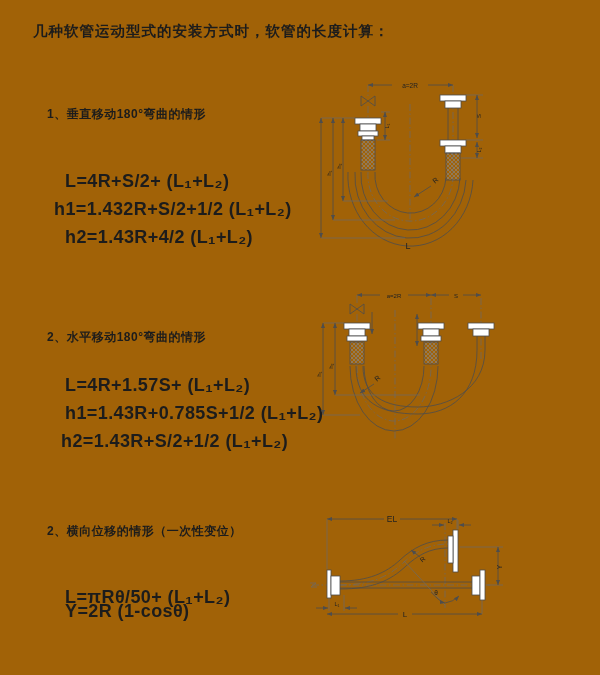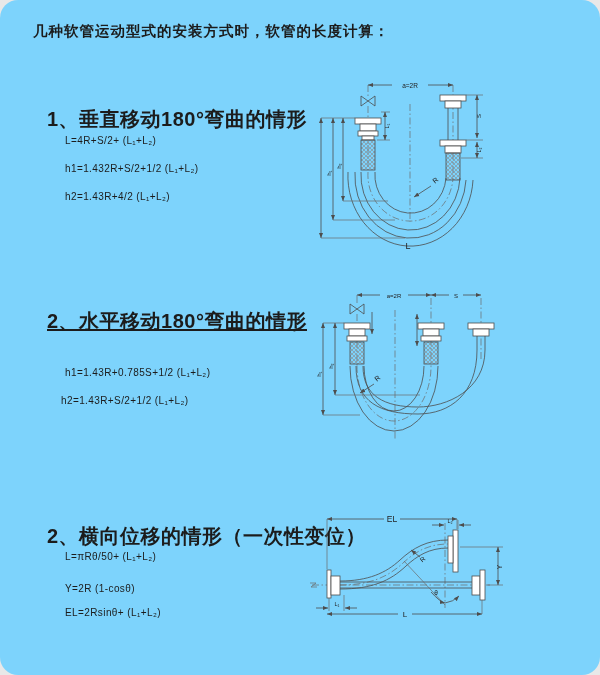--- a/index.html
+++ b/index.html
@@ -1,21 +1,21 @@
 <!DOCTYPE html>
 <html><head>
 <meta charset="utf-8">
 <style>
   html,body{margin:0;padding:0;background:#e8e8e8;}
-  #page{position:relative;width:600px;height:675px;background:#7dd3fc;overflow:hidden;
-        font-family:"Liberation Sans","DejaVu Sans",sans-serif;color:#1c1c1c;border-radius:18px;}
+  #page{position:relative;width:600px;height:675px;background:#a16207;overflow:hidden;
+        font-family:"Liberation Sans","DejaVu Sans",sans-serif;color:#1c1c1c;}
   .abs{position:absolute;white-space:nowrap;}
   .title{font-size:14.5px;font-weight:700;letter-spacing:1px;}
-  .heading{font-size:20px;font-weight:700;letter-spacing:0.5px;}
-  .formula{font-size:10px;font-weight:400;letter-spacing:0.4px;}
+  .heading{font-size:12px;font-weight:700;letter-spacing:0.5px;}
+  .formula{font-size:18px;font-weight:700;letter-spacing:0.4px;margin-top:36px;}
   svg{position:absolute;overflow:visible;}
   svg text{fill:#222;font-family:"Liberation Sans","DejaVu Sans",sans-serif;}
   .ln{stroke:#4d4d4d;stroke-width:0.8;fill:none;}
   .thin{stroke:#6a6a6a;stroke-width:0.7;fill:none;}
   .cl{stroke:#6a6a6a;stroke-width:0.7;fill:none;stroke-dasharray:7 2.5 1.5 2.5;}
   .part{stroke:#4d4d4d;stroke-width:0.8;fill:#ffffff;}
   .hose{stroke:#4d4d4d;stroke-width:0.8;fill:url(#hx);}
 </style>
 </head>
 <body>
@@ -30,31 +30,31 @@
       <pattern id="hx" width="4" height="4" patternUnits="userSpaceOnUse">
         <path d="M0,0 L4,4 M4,0 L0,4" stroke="#8a8a8a" stroke-width="0.6"></path>
       </pattern>
     </defs>
   </svg>
 
   <div class="abs title" style="left:33px;top:22px;">几种软管运动型式的安装方式时，软管的长度计算：</div>
 
   <div class="abs heading" style="left:47px;top:106px;">1、垂直移动180°弯曲的情形</div>
   <div class="abs formula" style="left:65px;top:135px;">L=4R+S/2+ (L₁+L₂)</div>
-  <div class="abs formula" style="left:65px;top:163px;">h1=1.432R+S/2+1/2 (L₁+L₂)</div>
+  <div class="abs formula" style="left:54px;top:163px;">h1=1.432R+S/2+1/2 (L₁+L₂)</div>
   <div class="abs formula" style="left:65px;top:191px;">h2=1.43R+4/2 (L₁+L₂)</div>
 
-  <div class="abs heading" style="left:47px;top:308px;text-decoration:underline;">2、水平移动180°弯曲的情形</div>
+  <div class="abs heading" style="left:47px;top:329px;">2、水平移动180°弯曲的情形</div>
+  <div class="abs formula" style="left:65px;top:339px;">L=4R+1.57S+ (L₁+L₂)</div>
   <div class="abs formula" style="left:65px;top:367px;">h1=1.43R+0.785S+1/2 (L₁+L₂)</div>
   <div class="abs formula" style="left:61px;top:395px;">h2=1.43R+S/2+1/2 (L₁+L₂)</div>
 
   <div class="abs heading" style="left:47px;top:523px;">2、横向位移的情形（一次性变位）</div>
   <div class="abs formula" style="left:65px;top:551px;">L=πRθ/50+ (L₁+L₂)</div>
-  <div class="abs formula" style="left:65px;top:583px;">Y=2R (1-cosθ)</div>
-  <div class="abs formula" style="left:65px;top:607px;">EL=2Rsinθ+ (L₁+L₂)</div>
+  <div class="abs formula" style="left:65px;top:565px;">Y=2R (1-cosθ)</div>
 
   <svg style="left:300px;top:70px;" width="300" height="195" viewBox="0 0 300 195">
 
     <line class="cl" x1="68" y1="15" x2="68" y2="26"></line>
     <line class="cl" x1="68" y1="36" x2="68" y2="100"></line>
     <line class="cl" x1="110" y1="34" x2="110" y2="152"></line>
     <line class="cl" x1="153" y1="15" x2="153" y2="110"></line>
 
     <line class="ln" x1="68" y1="15" x2="92" y2="15" marker-start="url(#ar)"></line>
     <line class="ln" x1="128" y1="15" x2="153" y2="15" marker-end="url(#ar)"></line>

